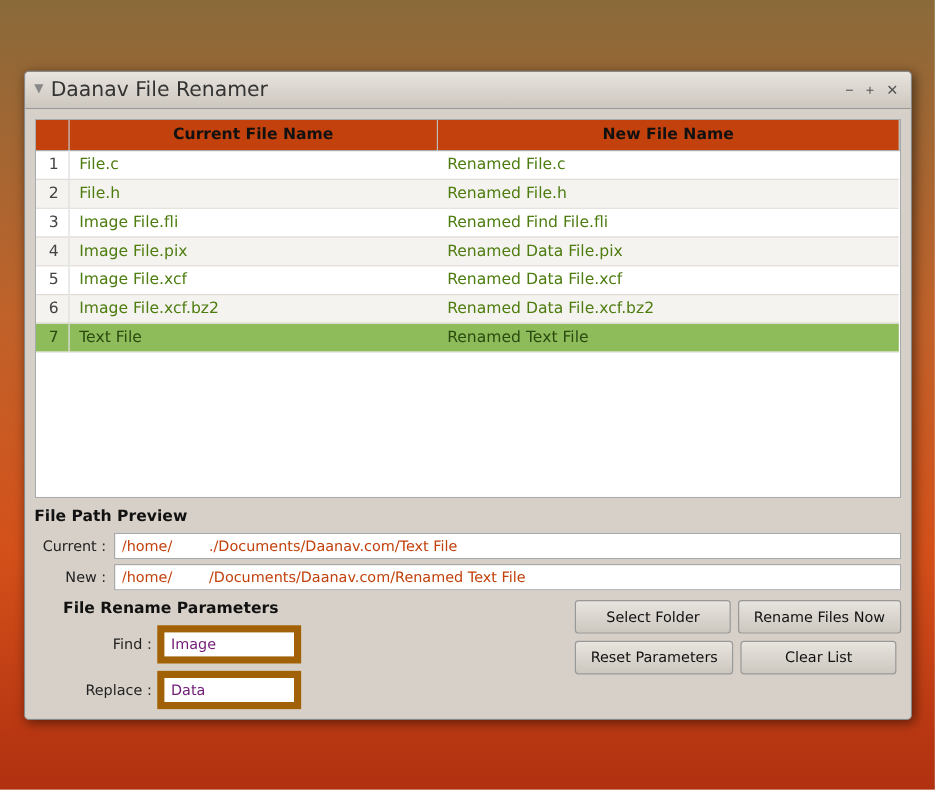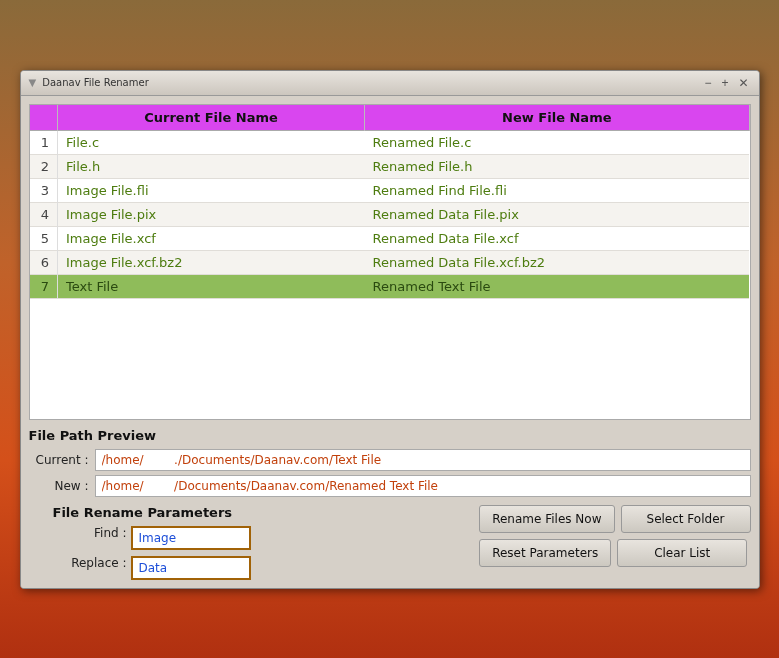--- a/index.html
+++ b/index.html
@@ -32,21 +32,21 @@
     .titlebar-left {
       display: flex;
       align-items: center;
     }
     .titlebar-arrow {
       color: #888;
       font-size: 10px;
       margin-right: 6px;
     }
     .titlebar-title {
-      font-size: 10px;
+      font-size: 17px;
       color: #333;
       font-weight: normal;
     }
     .titlebar-buttons {
       display: flex;
       gap: 6px;
     }
     .titlebar-btn {
       background: none;
       border: none;
@@ -63,21 +63,21 @@
     .table-container {
       background: #fff;
       border: 1px solid #aaa;
       margin-bottom: 8px;
     }
     table {
       width: 100%;
       border-collapse: collapse;
     }
     thead tr {
-      background: #d946ef;
+      background: #c2410c;
       border-bottom: 1px solid #aaa;
     }
     thead th {
       padding: 5px 8px;
       font-weight: bold;
       color: #111;
       border-right: 1px solid #bbb;
       text-align: center;
     }
     thead th:first-child {
@@ -167,25 +167,25 @@
       border: 1px solid #aaa;
       padding: 3px 6px;
       font-size: 12px;
       font-family: inherit;
       color: #222;
       outline: none;
     }
     .fr-input {
       width: 120px;
       background: #fff;
-      border: 2px solid #a16207;
+      border: 6px solid #a16207;
       padding: 3px 6px;
       font-size: 12px;
       font-family: inherit;
-      color: #1d4ed8;
+      color: #701a75;
       outline: none;
     }
     .btn-group {
       display: flex;
       gap: 6px;
     }
     .action-btn {
       background: linear-gradient(180deg, #e8e4de 0%, #ccc8c0 100%);
       border: 1px solid #999;
       border-radius: 3px;
@@ -212,20 +212,21 @@
       align-items: center;
     }
     .find-replace-col {
       display: flex;
       flex-direction: column;
       gap: 6px;
       margin-left: 16px;
     }
     .fr-row {
       display: flex;
+      align-items: center;
     }
     .fr-row-label {
       font-size: 12px;
       color: #222;
       margin-right: 4px;
       width: 58px;
       text-align: right;
     }
     .right-buttons {
       display: flex;
@@ -326,22 +327,22 @@
             </div>
             <div class="fr-row">
               <span class="fr-row-label">Replace :</span>
               <input class="fr-input" type="text" value="Data" style="">
             </div>
           </div>
         </div>
       </div>
       <div class="right-buttons">
         <div class="btn-group">
+          <button class="action-btn">Select Folder</button>
           <button class="action-btn">Rename Files Now</button>
-          <button class="action-btn">Select Folder</button>
         </div>
         <div class="btn-group">
           <button class="action-btn">Reset Parameters</button>
           <button class="action-btn">Clear List</button>
         </div>
       </div>
     </div>
 
   </div>
 </div>

